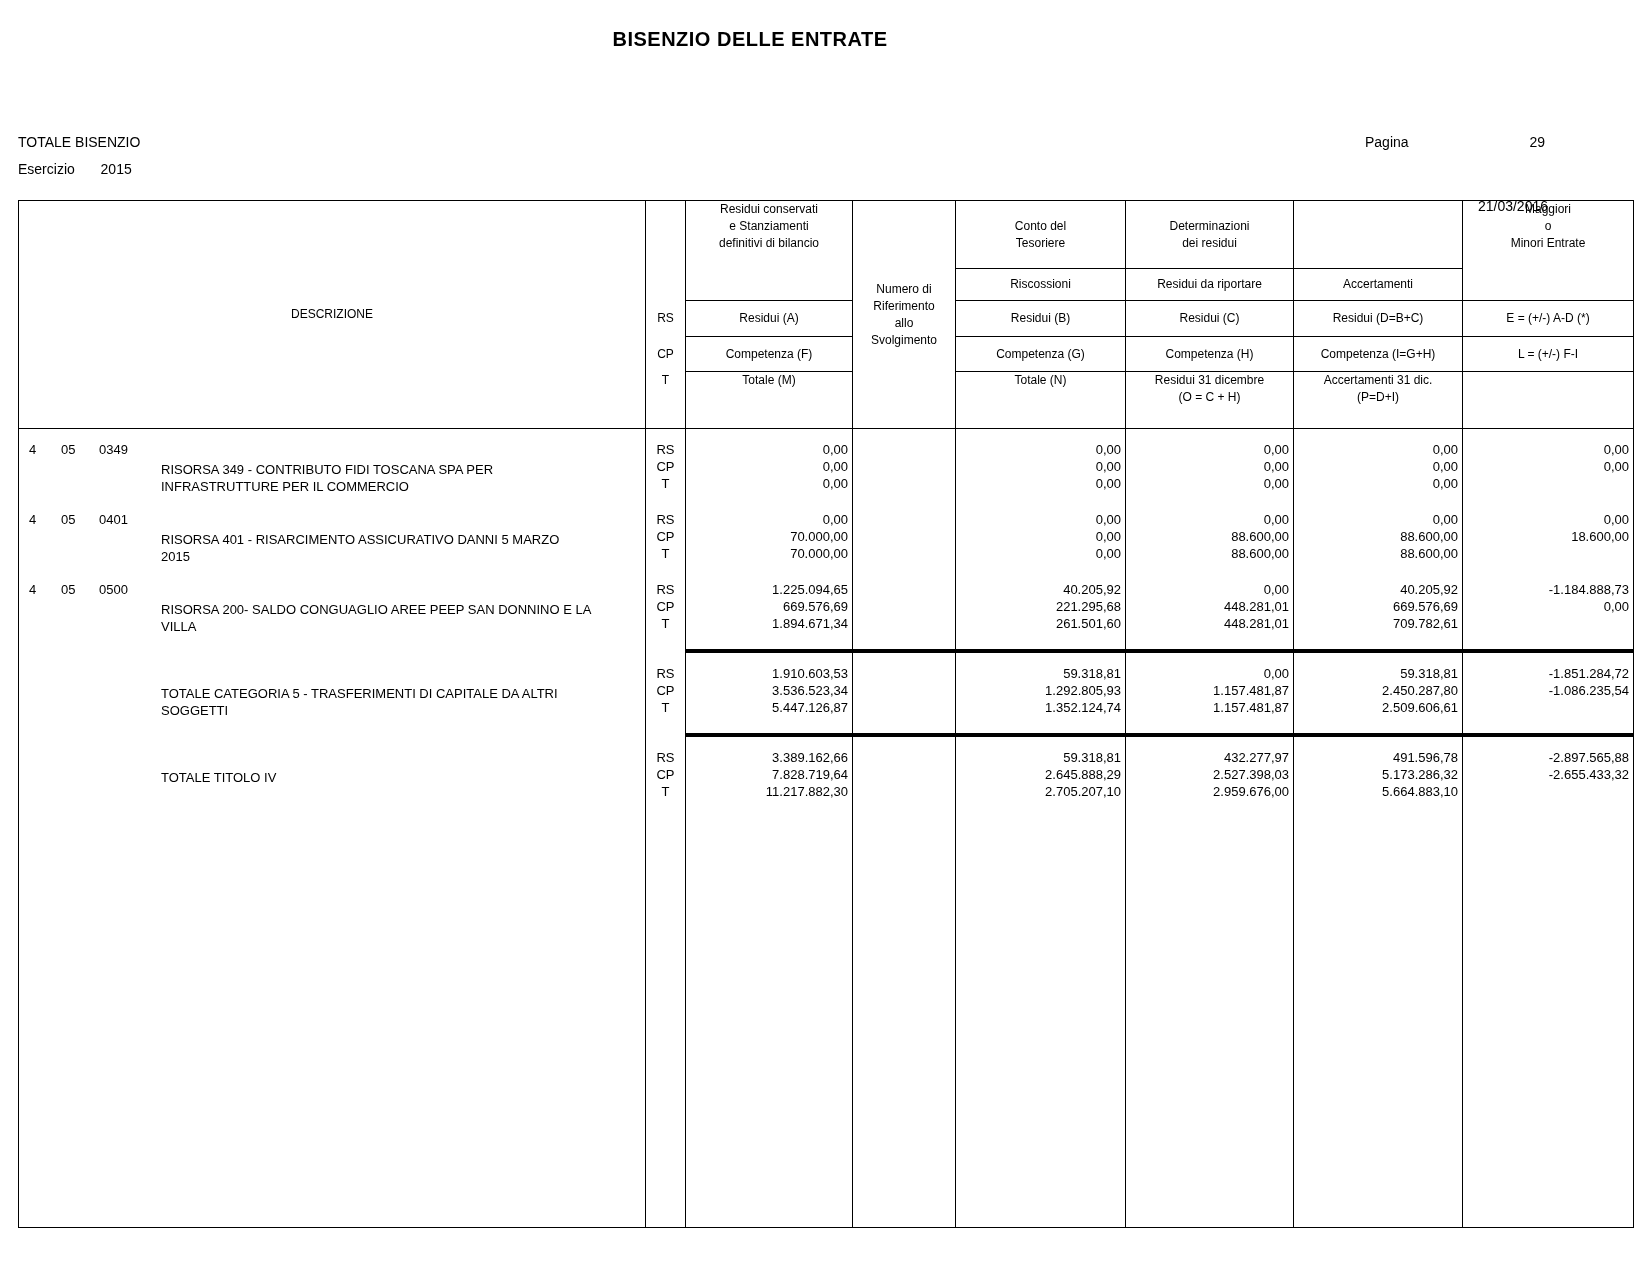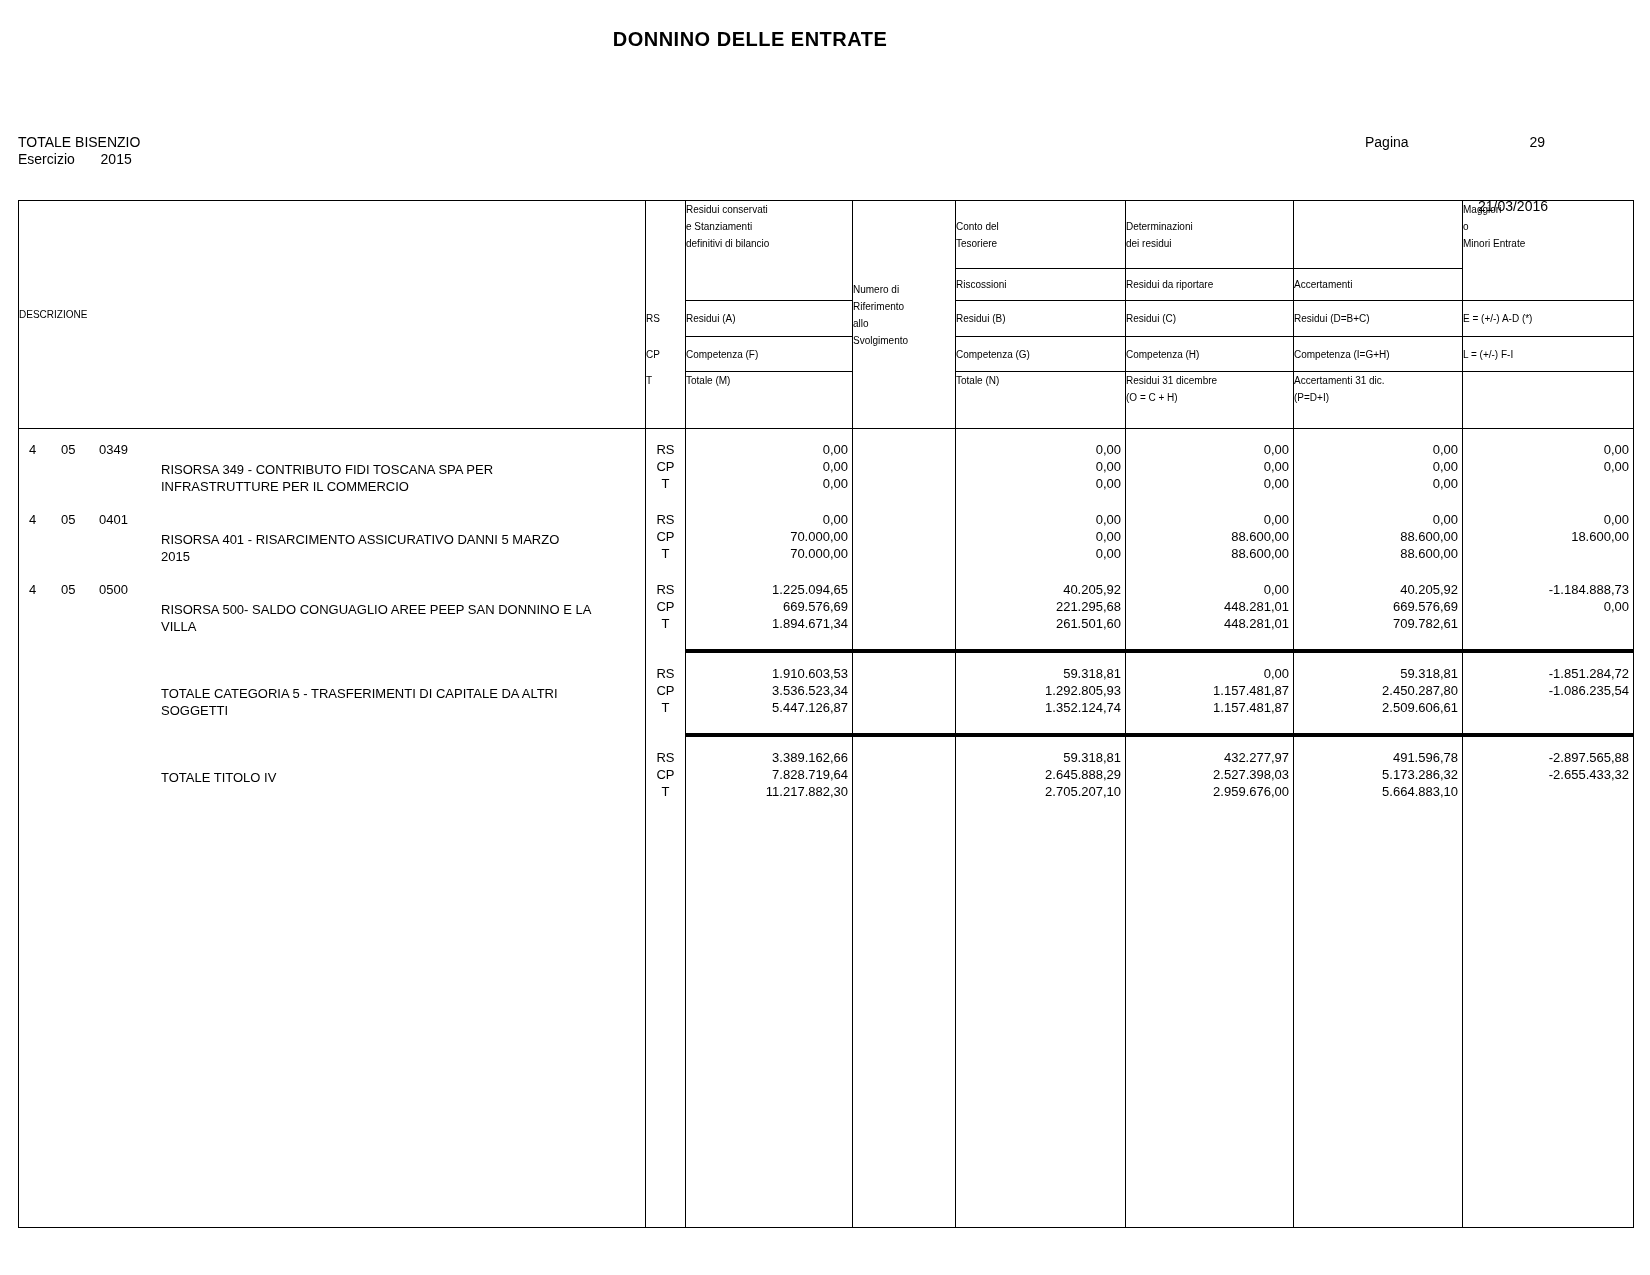--- a/index.html
+++ b/index.html
@@ -11,21 +11,21 @@
   .title {
     position:absolute; top:28px; left:0; width:1500px; text-align:center;
     font-size:20px; font-weight:bold; letter-spacing:0.5px;
   }
   .meta { font-size:14px; }
   .doc-table {
     position:absolute; left:18px; top:200px; width:1615px; height:1028px;
     border-collapse:collapse; table-layout:fixed;
   }
   .doc-table td { padding:0; overflow:hidden; }
-  .hc { border:1px solid #000; font-size:10px; line-height:17px; }
+  .hc { border:1px solid #000; font-size:12px; line-height:17px; text-align:center; }
   .pre { white-space:pre-line; }
   .vt { vertical-align:top; padding-top:5px; }
   .vm { vertical-align:middle; }
   .rs-h1 { border-bottom:none; }
   .rs-hm { border-top:none; border-bottom:none; }
   .rs-hb { border-top:none; }
   .dv { border-left:1px solid #000; border-right:1px solid #000; border-top:none; border-bottom:none;
         font-size:13px; line-height:17px; vertical-align:top; }
   .fb { border-bottom:1px solid #000; }
   .gap-row td, .sep-row td { line-height:0; font-size:0; }
@@ -36,24 +36,24 @@
   .code-r { width:62px; flex:0 0 62px; }
   .desc-text { width:430px;margin-top:20px; }
   .num-line { height:17px; text-align:right; padding-right:4px; white-space:nowrap; }
   .rs-line { height:17px; text-align:center; }
 </style>
 </head>
 <body>
 
 <div class="page">
 
-  <div class="title">DONNINO DELLE ENTRATE</div>
+  <div class="title">BISENZIO DELLE ENTRATE</div>
 
   <div class="abs meta" style="top:134px; left:18px;">TOTALE BISENZIO</div>
-  <div class="abs meta" style="top:151px; left:18px;">
+  <div class="abs meta" style="top:161px; left:18px;">
     <span>Esercizio</span>
     <span style="display:inline-block; width:18px;"></span>
     <span>2015</span>
   </div>
 
   <div class="abs meta" style="top:134px; left:1365px;">Pagina</div>
   <div class="abs meta" style="top:134px; left:1445px; width:100px; text-align:right;">29</div>
   <div class="abs meta" style="top:170px; left:1405px; width:143px; text-align:right;margin-top:28px;">21/03/2016</div>
 
   <table class="doc-table">
@@ -240,21 +240,21 @@
           <td class="dv"></td>
           <td class="dv"></td>
           <td class="dv"></td>
         </tr>
         <tr style="height: 51px;">
           <td class="dv">
             <div class="code-row">
               <span class="code-t">4</span>
               <span class="code-c">05</span>
               <span class="code-r">0500</span>
-              <div class="desc-text">RISORSA 500- SALDO CONGUAGLIO AREE PEEP SAN DONNINO E LA VILLA</div>
+              <div class="desc-text">RISORSA 200- SALDO CONGUAGLIO AREE PEEP SAN DONNINO E LA VILLA</div>
             </div>
           </td>
           <td class="dv">
             <div class="rs-line">RS</div>
             <div class="rs-line">CP</div>
             <div class="rs-line">T</div>
           </td>
           <td class="dv">
             <div class="num-line">1.225.094,65</div>
             <div class="num-line">669.576,69</div>

